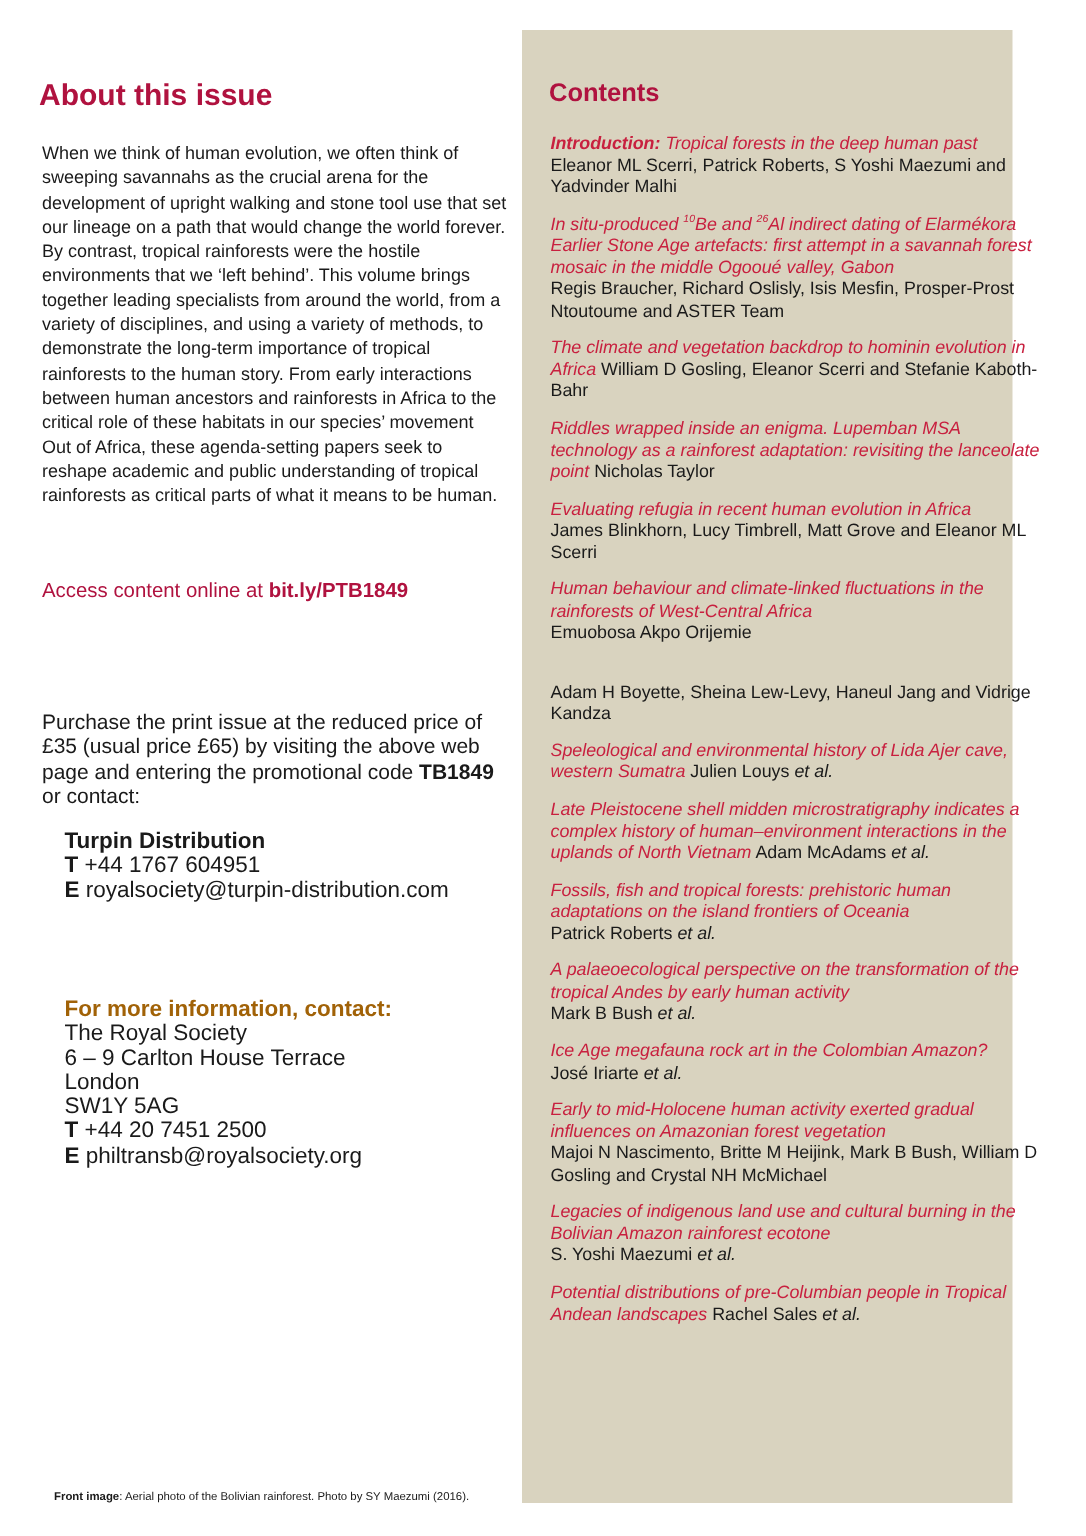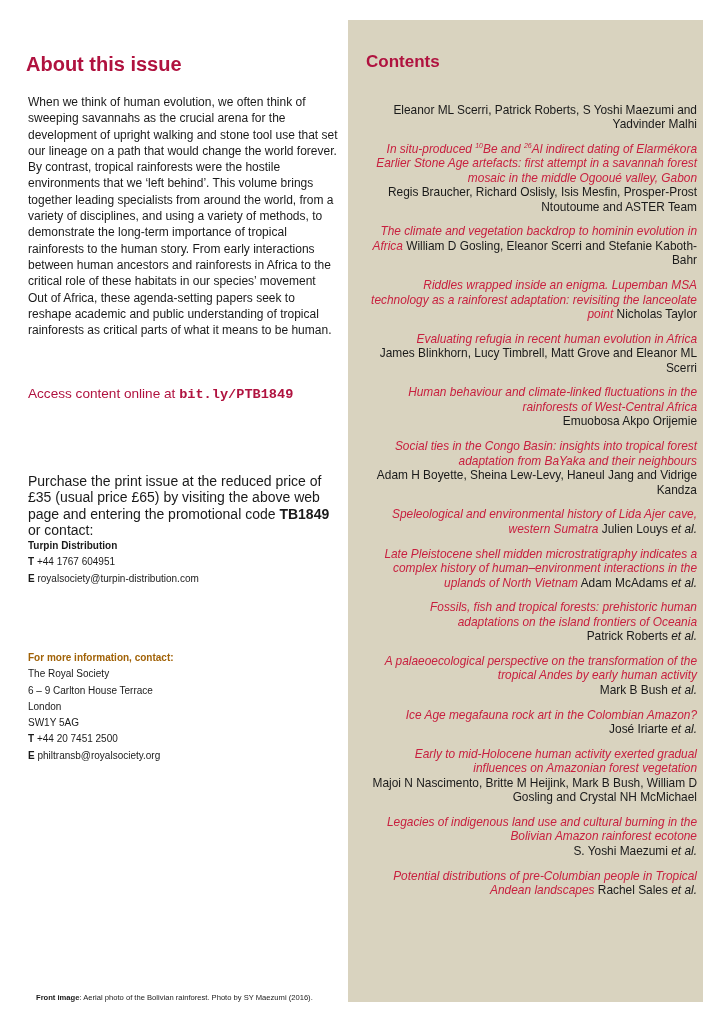--- a/index.html
+++ b/index.html
@@ -14,41 +14,40 @@
       font-size: 20px; font-weight: bold; color: #b0123f; margin: 0;
     }
     .about-body {
       position: absolute; left: 28px; top: 94px; width: 310px;
       font-size: 12px; line-height: 16.3px; margin: 0;
     }
     .access {
       position: absolute; left: 28px; top: 386px;
       font-size: 13.6px; color: #b0123f; margin: 0;
     }
-    .access b { font-weight: bold; font-family: Liberation Mono, monospace; }
+    .access b { font-weight: bold; }
     .purchase {
       position: absolute; left: 28px; top: 473px; width: 310px;
       font-size: 14px; line-height: 16.3px; margin: 0;
     }
     .block {
-      position: absolute; left: 28px; font-size: 10px; line-height: 16.3px; margin: 0;
+      position: absolute; left: 28px; font-size: 15px; line-height: 16.3px; margin: 15px;
     }
     .turpin { top: 538px; }
     .moreinfo { top: 650px; }
     .moreinfo .label { color: #a16207; font-weight: bold; }
     .block b { font-weight: bold; }
     .caption {
       position: absolute; left: 20px; top: 977px;
       font-size: 7.6px; margin: 16px;
     }
     .caption b { font-weight: bold; }
     .panel {
-      position: absolute; left: 348px; top: 20px; width: 355px; height: 982px;
+      position: absolute; left: 348px; top: 20px; width: 327px; height: 982px;
       background: #d9d3bf;
-      text-align: right;
     }
     .h-contents {
       position: absolute; left: 18px; top: 32px; margin: 0;
       font-size: 17px; font-weight: bold; color: #b0123f;
     }
     .toc {
       position: absolute; left: 19px; top: 68px; width: 330px;
       list-style: none; margin: 0; padding: 0;
     }
     .toc li {
@@ -90,27 +89,27 @@
   <div><b>E</b><span> philtransb@royalsociety.org</span></div>
 </div>
 
 <p class="caption">
   <b>Front image</b><span>: Aerial photo of the Bolivian rainforest. Photo by SY Maezumi (2016).</span>
 </p>
 
 <div class="panel">
   <h2 class="h-contents">Contents</h2>
   <ul class="toc" id="toc">
-      <li><br><span class="a">Eleanor ML Scerri, Patrick Roberts, S Yoshi Maezumi and Yadvinder Malhi</span></li>
+      <li><span class="t"><b>Introduction:</b><span> Tropical forests in the deep human past</span></span><br><span class="a">Eleanor ML Scerri, Patrick Roberts, S Yoshi Maezumi and Yadvinder Malhi</span></li>
       <li><span class="t"><span>In situ-produced </span><sup>10</sup><span>Be and </span><sup>26</sup><span>Al indirect dating of Elarmékora Earlier Stone Age artefacts: first attempt in a savannah forest mosaic in the middle Ogooué valley, Gabon</span></span><br><span class="a">Regis Braucher, Richard Oslisly, Isis Mesfin, Prosper-Prost Ntoutoume and ASTER Team</span></li>
       <li><span class="t"><span>The climate and vegetation backdrop to hominin evolution in Africa</span></span><span class="a"> William D Gosling, Eleanor Scerri and Stefanie Kaboth-Bahr</span></li>
       <li><span class="t"><span>Riddles wrapped inside an enigma. Lupemban MSA technology as a rainforest adaptation: revisiting the lanceolate point</span></span><span class="a"> Nicholas Taylor</span></li>
       <li><span class="t"><span>Evaluating refugia in recent human evolution in Africa</span></span><br><span class="a">James Blinkhorn, Lucy Timbrell, Matt Grove and Eleanor ML Scerri</span></li>
       <li><span class="t"><span>Human behaviour and climate-linked fluctuations in the rainforests of West-Central Africa</span></span><br><span class="a">Emuobosa Akpo Orijemie</span></li>
-      <li><span class="t"><span>Social ties in the Congo Basin: insights into tropical forest adaptation from BaYaka and their neighbours</span></span><br><span class="a">Adam H Boyette, Sheina Lew-Levy, Haneul Jang and Vidrige Kandza</span></li>
+      <li><br><span class="a">Adam H Boyette, Sheina Lew-Levy, Haneul Jang and Vidrige Kandza</span></li>
       <li><span class="t"><span>Speleological and environmental history of Lida Ajer cave, western Sumatra</span></span><span class="a"> Julien Louys </span><span class="a etal">et al.</span></li>
       <li><span class="t"><span>Late Pleistocene shell midden microstratigraphy indicates a complex history of human–environment interactions in the uplands of North Vietnam</span></span><span class="a"> Adam McAdams </span><span class="a etal">et al.</span></li>
       <li><span class="t"><span>Fossils, fish and tropical forests: prehistoric human adaptations on the island frontiers of Oceania</span></span><br><span class="a">Patrick Roberts </span><span class="a etal">et al.</span></li>
       <li><span class="t"><span>A palaeoecological perspective on the transformation of the tropical Andes by early human activity</span></span><br><span class="a">Mark B Bush </span><span class="a etal">et al.</span></li>
       <li><span class="t"><span>Ice Age megafauna rock art in the Colombian Amazon?</span></span><br><span class="a">José Iriarte </span><span class="a etal">et al.</span></li>
       <li><span class="t"><span>Early to mid-Holocene human activity exerted gradual influences on Amazonian forest vegetation</span></span><br><span class="a">Majoi N Nascimento, Britte M Heijink, Mark B Bush, William D Gosling and Crystal NH McMichael</span></li>
       <li><span class="t"><span>Legacies of indigenous land use and cultural burning in the Bolivian Amazon rainforest ecotone</span></span><br><span class="a">S. Yoshi Maezumi </span><span class="a etal">et al.</span></li>
       <li><span class="t"><span>Potential distributions of pre-Columbian people in Tropical Andean landscapes</span></span><span class="a"> Rachel Sales </span><span class="a etal">et al.</span></li>
     </ul>
 </div>

